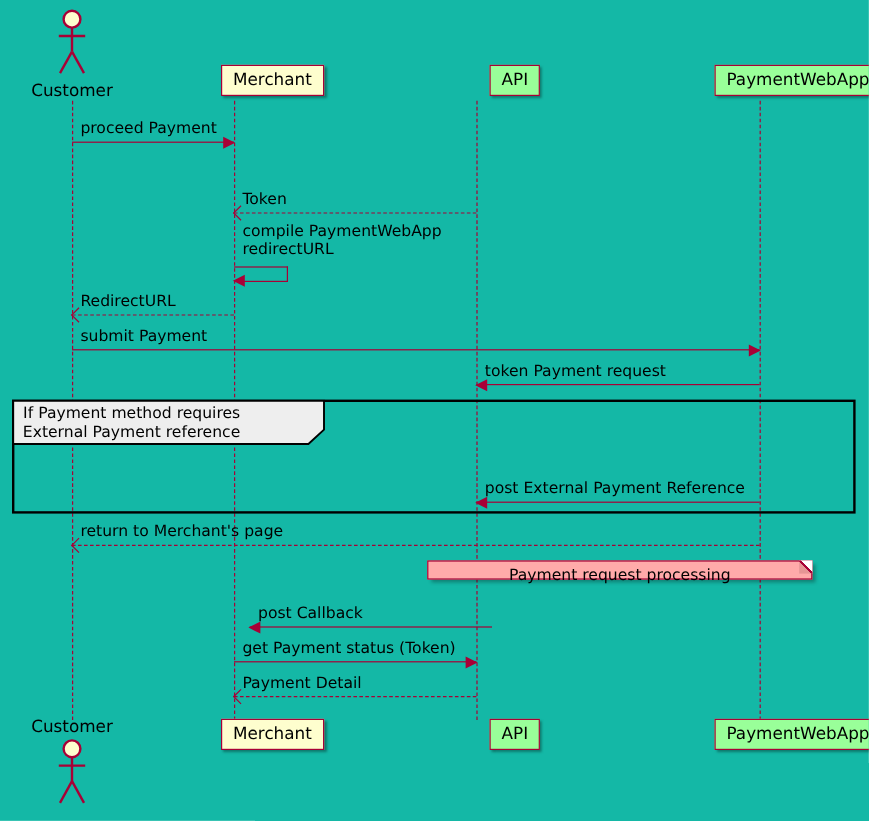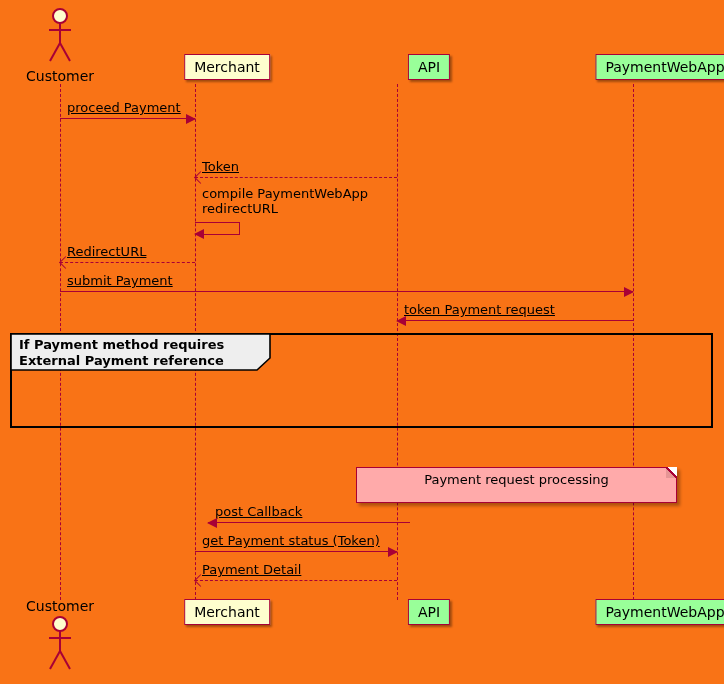--- a/index.html
+++ b/index.html
@@ -4,41 +4,41 @@
 <style>
   :root{
     --red:#A80036;
     --yellow:#FEFECE;
     --green:#99FF99;
     --pink:#FFAAAA;
     --hdr:#EEEEEE;
   }
   *{box-sizing:border-box;margin:0;padding:0;}
   body{background:#ffffff;font-family:"DejaVu Sans","Liberation Sans",sans-serif;}
-  .canvas{position:relative;width:724px;height:684px;background:#f97316;overflow:hidden;}
+  .canvas{position:relative;width:724px;height:684px;background:#14b8a6;overflow:hidden;}
   .lifeline{position:absolute;top:84px;height:516px;width:0;border-left:1px dashed var(--red);}
   .pbox{position:absolute;transform:translateX(-50%);border:1.5px solid var(--red);background:var(--yellow);
         padding:4px 9px;font-size:14px;color:#000;white-space:nowrap;box-shadow:2px 2px 2px rgba(0,0,0,.35);margin-left:32px;}
   .pbox.green{background:var(--green);}
   .actor-label{position:absolute;transform:translateX(-50%);font-size:14px;color:#000;white-space:nowrap;}
   .actor-fig{position:absolute;}
   .msg{position:absolute;font-size:13px;color:#000;}
-  .msg .lbl{padding:0 4px 3px 7px;line-height:15px;white-space:pre-line;text-decoration:underline;}
+  .msg .lbl{padding:0 4px 3px 7px;line-height:15px;white-space:pre-line;}
   .ln{position:relative;height:0;border-top:1px solid var(--red);}
   .ln.dashed{border-top-style:dashed;}
   .ah{position:absolute;}
   .ah.fr{right:-1px;top:-5px;width:0;height:0;border-left:10px solid var(--red);border-top:5px solid transparent;border-bottom:5px solid transparent;}
   .ah.fl{left:-1px;top:-5px;width:0;height:0;border-right:10px solid var(--red);border-top:5px solid transparent;border-bottom:5px solid transparent;}
   .ah.ol{left:1px;top:-5px;width:9px;height:9px;border-left:1.3px solid var(--red);border-bottom:1.3px solid var(--red);transform:rotate(45deg);}
   .selfmsg-label{position:absolute;font-size:13px;line-height:15px;white-space:pre-line;color:#000;}
   .selfloop{position:absolute;border:1px solid var(--red);border-left:none;}
   .selfloop .ah.fl{left:-1px;top:auto;bottom:-5px;}
   .frame{position:absolute;border:2px solid #000;}
   .frame-header{position:absolute;left:-2px;top:-2px;}
-  .frame-title{position:absolute;left:9px;top:4px;font-size:13px;font-weight:bold;line-height:16px;white-space:pre-line;color:#000;}
+  .frame-title{position:absolute;left:9px;top:4px;font-size:13px;font-weight:normal;line-height:16px;white-space:pre-line;color:#000;text-align:right;}
   .note{position:absolute;background:var(--pink);border:1px solid var(--red);box-shadow:3px 3px 3px rgba(0,0,0,.3);
         font-size:13px;color:#000;text-align:center;}
   .note .fold{position:absolute;top:-1px;right:-1px;width:11px;height:11px;
         background:
           linear-gradient(45deg, rgba(0,0,0,0) calc(50% - 1px), #A80036 calc(50% - 1px) calc(50% + 1px), rgba(0,0,0,0) calc(50% + 1px)),
           linear-gradient(45deg, #E59595 50%, #ffffff 50%);}
 </style>
 </head>
 <body>
 
@@ -108,23 +108,35 @@
     <div class="frame-header">
       <svg width="262" height="39" viewBox="0 0 262 39">
         <polygon points="1,1 260,1 260,25 247,37 1,37" fill="#EEEEEE" stroke="#000000" stroke-width="1.6"></polygon>
       </svg>
       <div class="frame-title">If Payment method requires
 External Payment reference</div>
     </div>
   </div>
 
 
+  <div class="msg" style="left:397px;top:400px;width:236px">
+    <div class="lbl">post External Payment Reference</div>
+    <div class="ln">
+        <span class="ah fl"></span>
+      </div>
+  </div>
 
+  <div class="msg" style="left:60px;top:436px;width:573px">
+    <div class="lbl">return to Merchant's page</div>
+    <div class="ln dashed">
+        <span class="ah ol"></span>
+      </div>
+  </div>
 
-  <div class="note" style="left:356px;top:467px;width:321px;height:36px;line-height:24px">
+  <div class="note" style="left:356px;top:467px;width:321px;height:16px;line-height:24px">
     <span class="fold"></span>
     <span>Payment request processing</span>
   </div>
 
   <div class="msg" style="left:208px;top:504px;width:202px">
     <div class="lbl">post Callback</div>
     <div class="ln">
         <span class="ah fl"></span>
       </div>
   </div>

